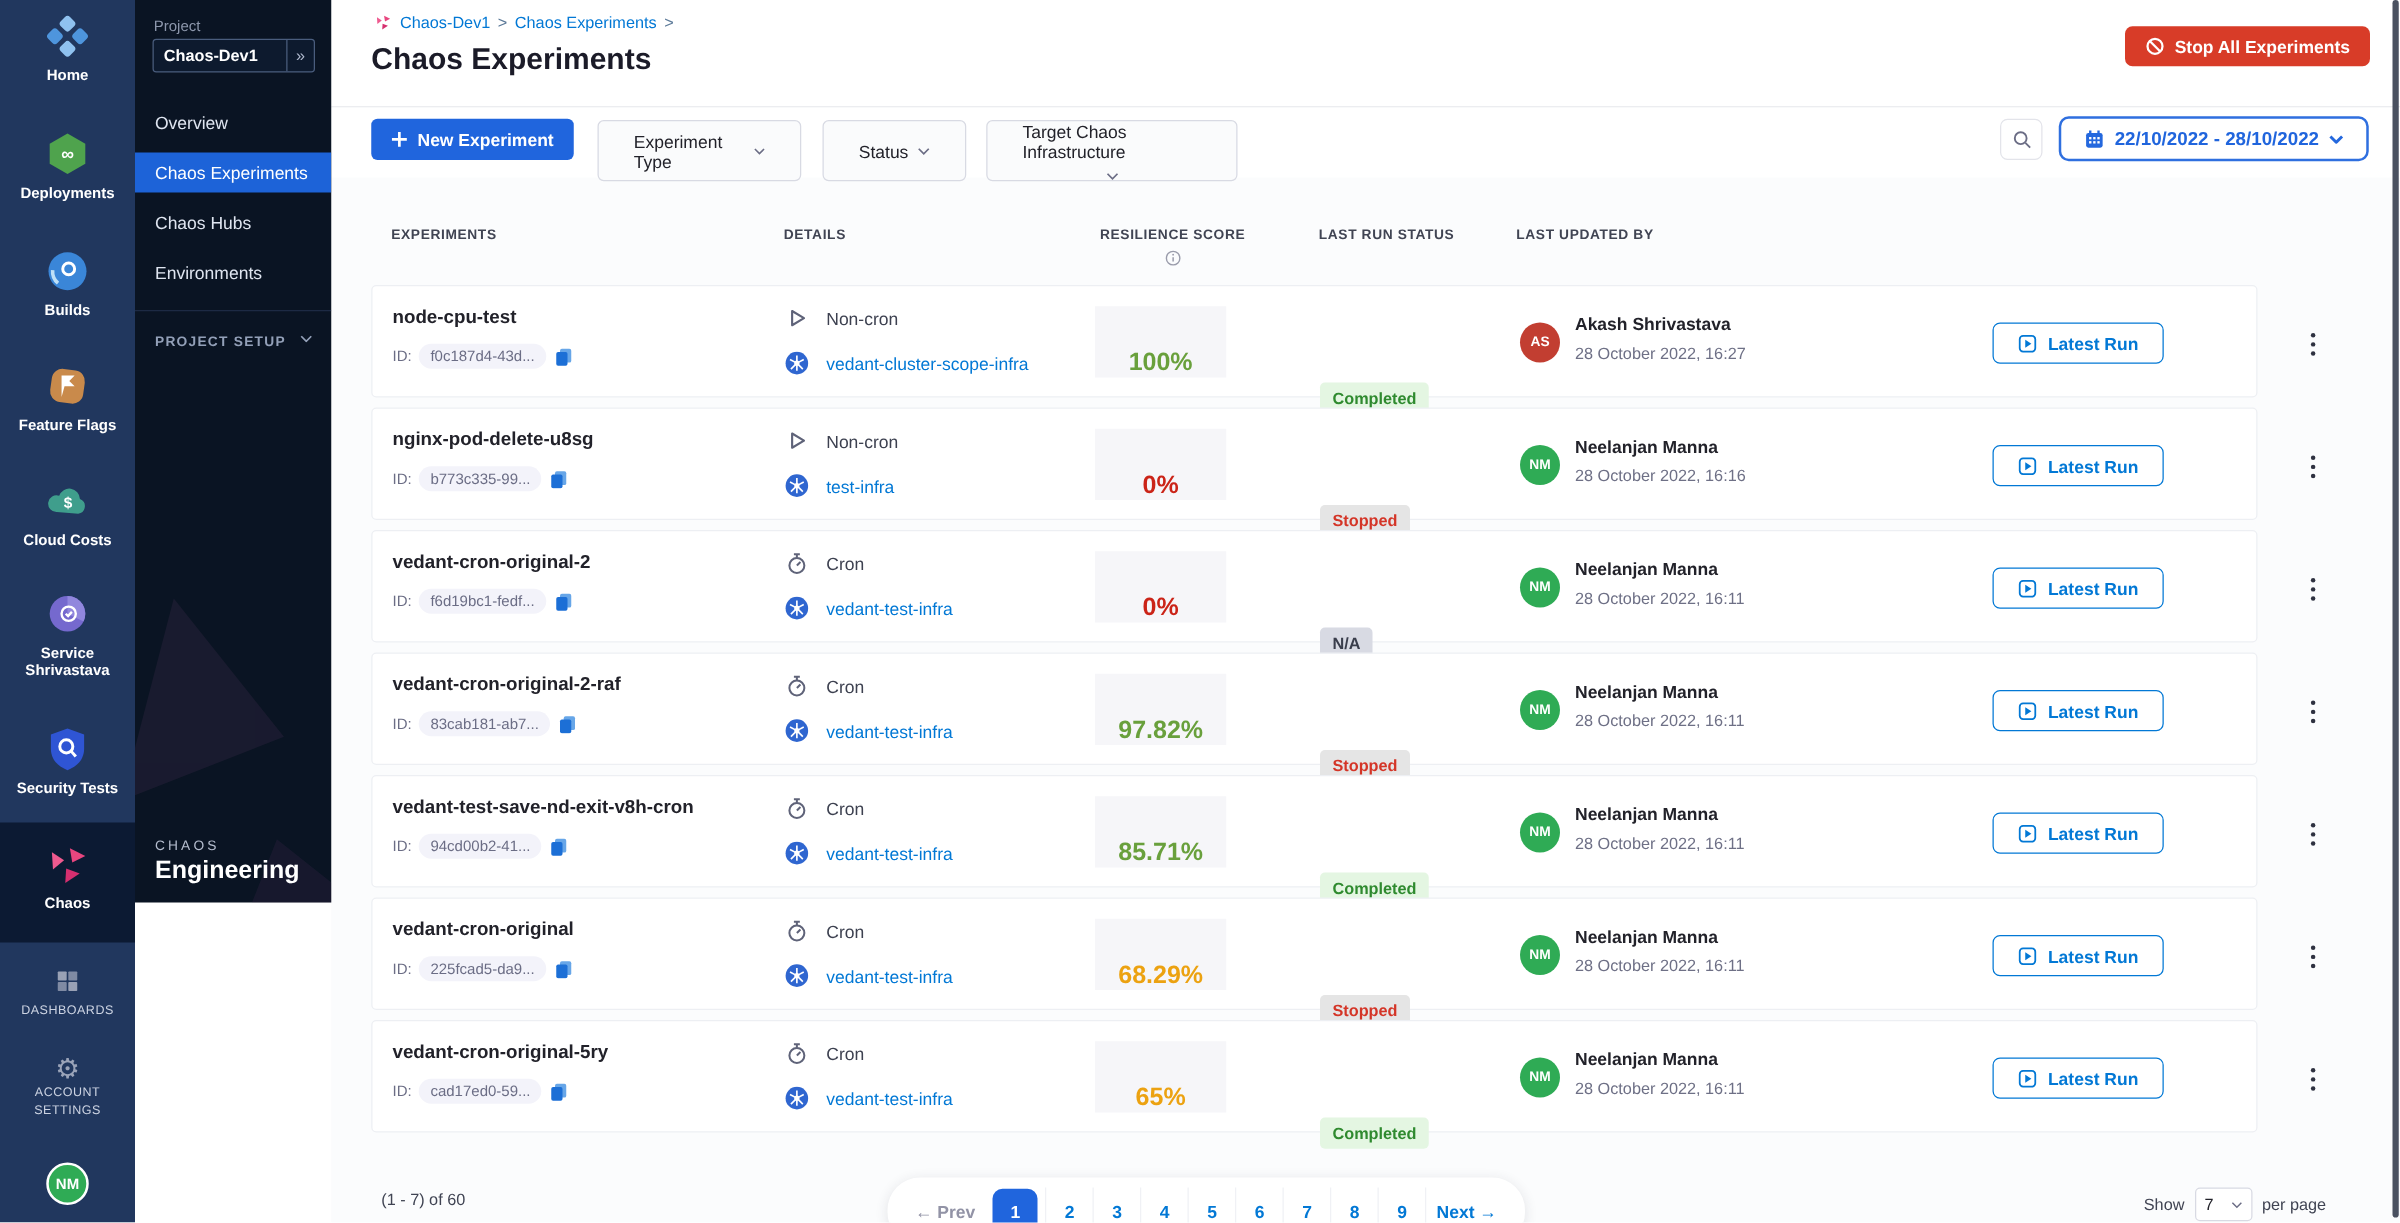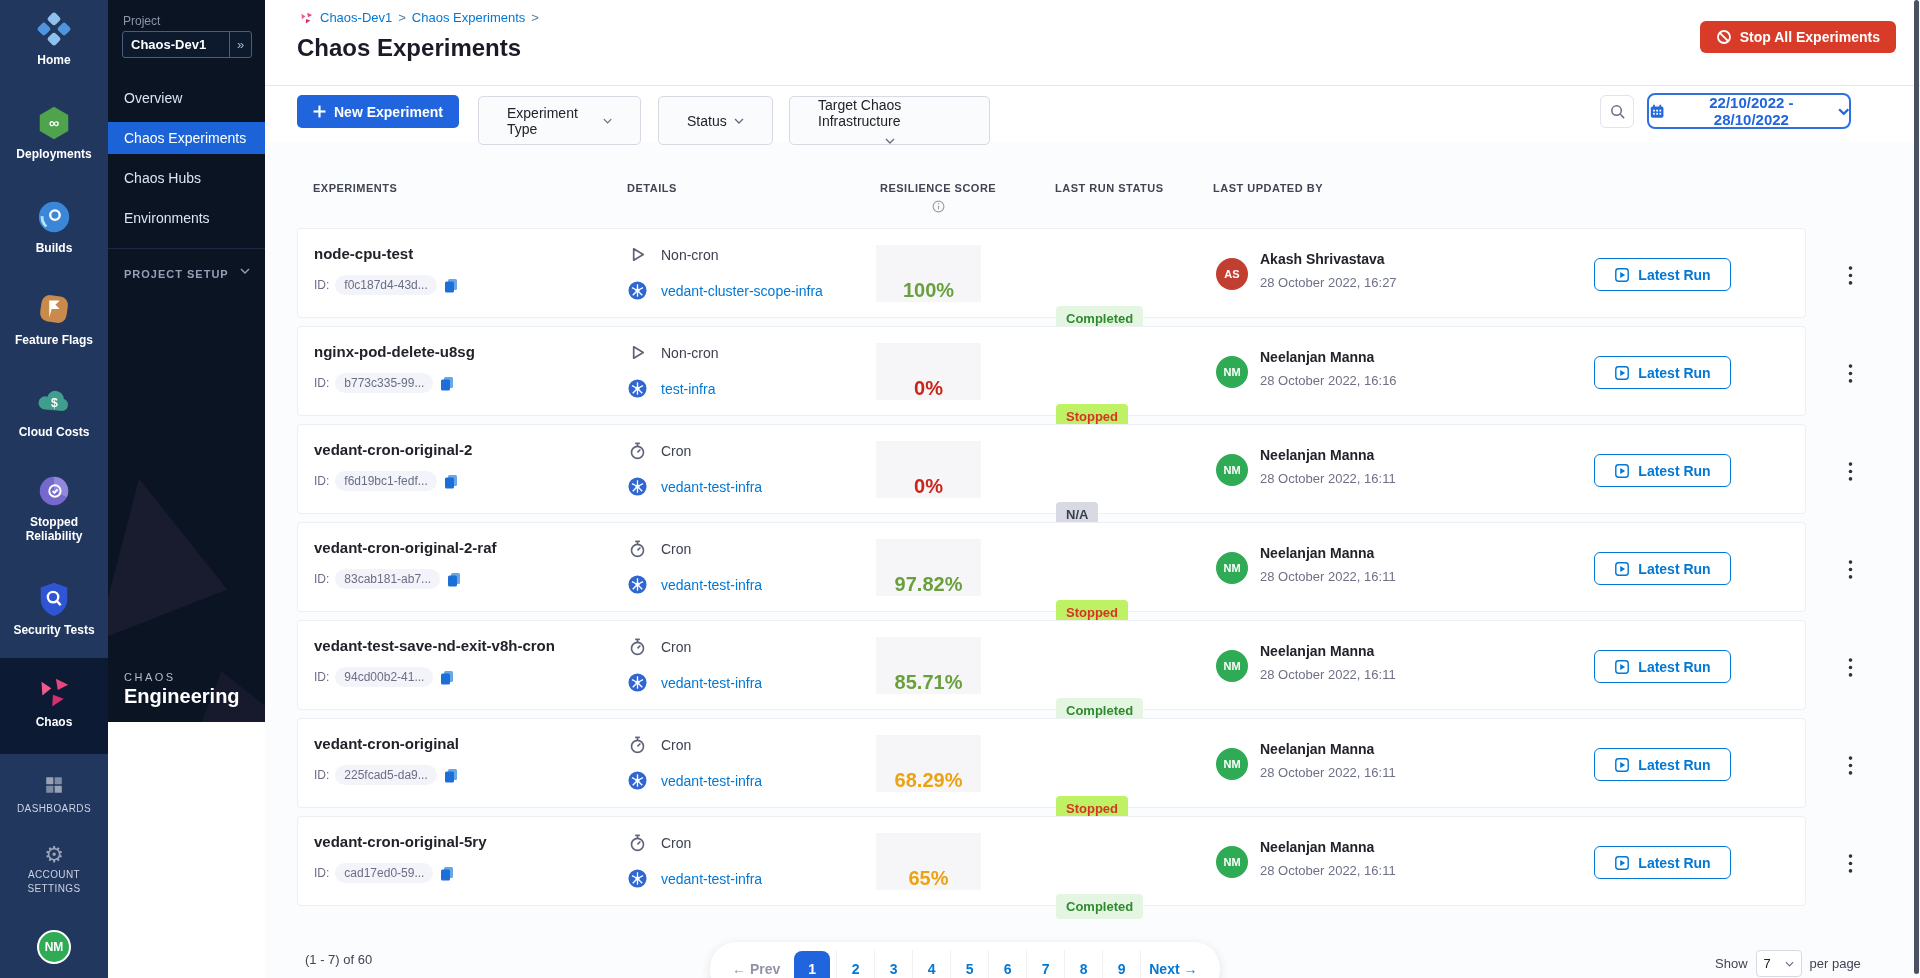--- a/index.html
+++ b/index.html
@@ -41,42 +41,42 @@
   .breadcrumb .sep { color:#5c7a99; }
   .page-title { position:absolute; top:34px; left:32px; font-size:24px; font-weight:bold; color:#1b1b28; }
   .stop-all { position:absolute; top:21px; right:24px; height:32px; background:#d83c28; border:none; border-radius:6px; color:#fff; font-size:14px; font-weight:bold; padding:0 16px; display:flex; align-items:center; gap:8px; cursor:pointer; font-family:inherit; }
 
   
   .toolbar { position:absolute; top:86px; left:0; right:0; height:56px; background:#fff; }
   .btn-new { position:absolute; left:32px; top:9px; height:33px; background:#2065dd; border:none; border-radius:5px; color:#fff; font-size:14px; font-weight:bold; padding:0 16px; display:flex; align-items:center; gap:8px; cursor:pointer; font-family:inherit; }
   .dropdown { position:absolute; top:10px; height:49px; background:#fafbfc; border:1px solid #d8dae3; border-radius:5px; display:flex; align-items:center; justify-content:space-between; font-size:14px; color:#22222a; padding:0 28px; cursor:pointer; }
   .dd1 { left:213px; width:163px; } .dd2 { left:393px; width:115px; } .dd3 { left:524px; width:201px;flex-direction:column; }
   .search-btn { position:absolute; left:1335px; top:9px; width:34px; height:33px; background:#fff; border:1px solid #e3e4ea; border-radius:6px; display:flex; align-items:center; justify-content:center; cursor:pointer; }
-  .date-btn { position:absolute; left:1382px; top:7px; width:204px; height:36px; background:#fff; border:2px solid #2f6fdf; border-radius:8px; display:flex; align-items:center; justify-content:center; gap:8px; color:#2065dd; font-size:15px; font-weight:bold; cursor:pointer; font-family:inherit; }
+  .date-btn { position:absolute; left:1382px; top:7px; width:248px; height:36px; background:#fff; border:2px solid #2f6fdf; border-radius:8px; display:flex; align-items:center; justify-content:center; gap:8px; color:#2065dd; font-size:15px; font-weight:bold; cursor:pointer; font-family:inherit; }
 
   
   .thead { position:absolute; top:182px; left:0; right:0; height:20px; font-size:11px; font-weight:bold; color:#404453; letter-spacing:.5px; }
   .th { position:absolute; top:0; display:flex; align-items:center; gap:6px; }
   .th0{left:48px;} .th1{left:362px;} .th2{left:615px;flex-direction:column;} .th3{left:790px;} .th4{left:948px;}
   .rows { position:absolute; top:228px; left:32px; width:1509px; }
   .row { position:relative; height:90px; background:#fff; border:1px solid #edeff3; border-radius:4px; margin-bottom:8px; }
   .r-name { position:absolute; left:16px; top:16px; font-size:15px; font-weight:bold; color:#22222a; cursor:pointer; }
   .r-idline { position:absolute; left:16px; top:46px; display:flex; align-items:center; gap:6px; }
   .r-idlabel { font-size:12px; color:#6b6d85; }
   .r-idpill { font-size:12px; color:#6b6d85; background:#f3f3fa; border-radius:10px; padding:3px 9px; }
   .r-copy { width:16px; height:16px; cursor:pointer; }
   .r-schedline { position:absolute; left:330px; top:16px; display:flex; align-items:center; gap:14px; font-size:14px; color:#3d4150; }
   .r-infraline { position:absolute; left:330px; top:52px; display:flex; align-items:center; gap:14px; }
   .r-infra { font-size:14px; color:#0278d5; text-decoration:none; cursor:pointer; }
   .sched-ic, .k8s { width:19px; height:19px; display:block; }
   .r-score { position:absolute; left:578px; top:16px; width:105px; height:57px; background:#f6f6f9; display:flex; align-items:flex-end; justify-content:center; font-size:20px; font-weight:bold; }
   .tone-green{color:#69a03c;} .tone-red{color:#cb2418;} .tone-orange{color:#eca211;}
   .r-badge { position:absolute; left:758px; top:33px; font-size:13px; font-weight:bold; border-radius:4px; padding:5px 10px;margin-top:44px; }
   .badge-completed { background:#e4f6e2; color:#2f8a2f; }
-  .badge-stopped { background:#bef264; color:#d43527;text-align:right; }
+  .badge-stopped { background:#e5e5e5; color:#d43527;text-align:right; }
   .badge-na { background:#d8dae3; color:#3a3e4c; }
   .r-avatar { position:absolute; left:918px; top:29px; width:32px; height:32px; border-radius:50%; color:#fff; font-size:11px; font-weight:bold; display:flex; align-items:center; justify-content:center; }
   .r-user { position:absolute; left:962px; top:22px; font-size:14px; font-weight:bold; color:#22222a; }
   .r-date { position:absolute; left:962px; top:46px; font-size:13px; color:#6e7086; }
   .r-latest { position:absolute; left:1296px; top:29px; width:137px; height:33px; background:#fff; border:1px solid #0278d5; border-radius:6px; color:#0278d5; font-size:14px; font-weight:bold; display:flex; align-items:center; justify-content:center; gap:8px; cursor:pointer; font-family:inherit; }
   .r-kebab { position:absolute; left:1544px; top:36px; width:16px; height:20px; display:flex; align-items:center; justify-content:center; cursor:pointer; }
 
   
   .pagefoot { position:absolute; left:0; right:0; top:936px; height:42px;padding-left:31px; }
   .range { position:absolute; left:40px; top:16px; font-size:13px; color:#404453; }
@@ -144,21 +144,21 @@
       <div class="lbl">Cloud Costs</div>
     </div>
 
     <div class="mod" style="top:472px">
       <svg class="ic" viewBox="0 0 40 40">
           <circle cx="20" cy="20" r="15" fill="#7569ce"></circle>
           <path d="M20 20 L20 5 A15 15 0 0 1 33.5 26.5 Z" fill="#9187dd"></path>
           <circle cx="21" cy="20" r="6" fill="none" stroke="#ffffff" stroke-width="2"></circle>
           <path d="M18.5 20 l2 2 3.2-3.6" stroke="#ffffff" stroke-width="2" fill="none"></path>
         </svg>
-      <div class="lbl">Stopped Reliability</div>
+      <div class="lbl">Service Shrivastava</div>
     </div>
 
     <div class="mod" style="top:580px">
       <svg class="ic" viewBox="0 0 40 40">
           <path d="M20 3 L34 8 V20 C34 29 28 35 20 38 C12 35 6 29 6 20 V8 Z" fill="#2f55d4"></path>
           <circle cx="19" cy="18" r="5.5" fill="none" stroke="#ffffff" stroke-width="2.5"></circle>
           <line x1="23" y1="22" x2="27" y2="26.5" stroke="#ffffff" stroke-width="2.5"></line>
         </svg>
       <div class="lbl">Security Tests</div>
     </div>

